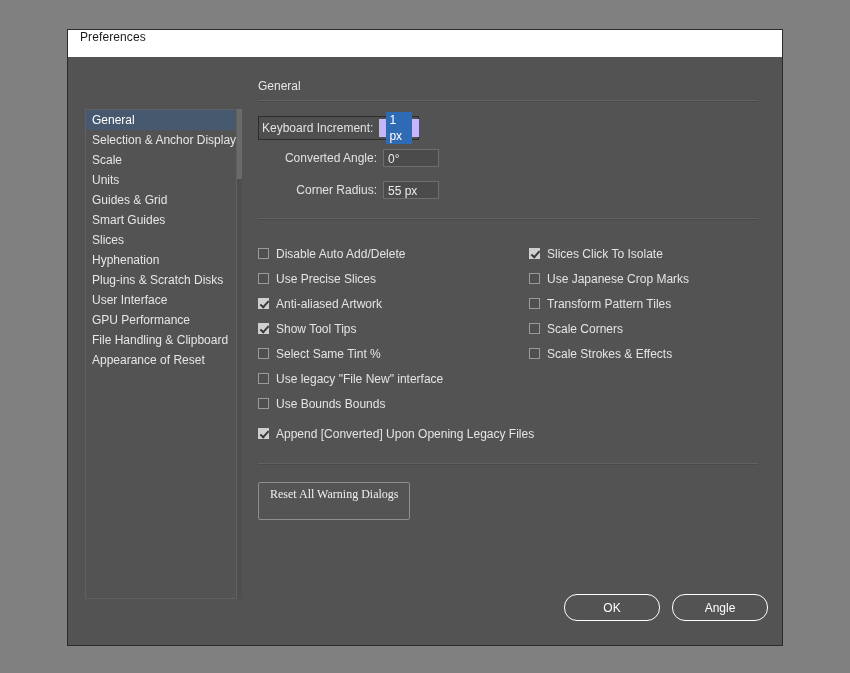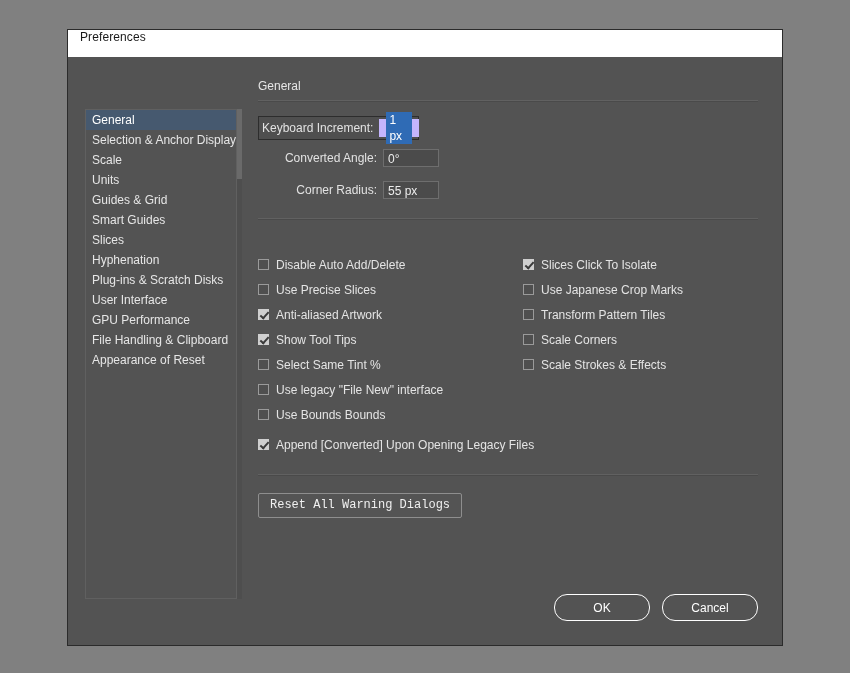--- a/index.html
+++ b/index.html
@@ -161,22 +161,23 @@
   .field-input.focused-input .sel {
     background: #2f6bb5;
     color: #ffffff;
     padding: 0 2px 0 3px;
     display: inline-block;
     line-height: 16px;
   }
 
   
   #checkbox-area {
-    margin-top: 32px;
-    display: flex;
+    margin-top: 21px;
+    display: flex;
+    gap: 6px;
   }
   .cb-col {
     display: flex;
     flex-direction: column;
   }
   .cb-col.left { width: 265px; }
   .cb-row {
     display: flex;
     align-items: center;
     height: 25px;
@@ -220,34 +221,34 @@
     margin-top: 17px;
     height: 1px;
     background: #616161;
     border-bottom: 1px solid #4a4a4a;
     width: 500px;
   }
 
   #reset-btn {
     margin-top: 17px;
     display: inline-block;
-    padding: 4px 11px 5px;
+    padding: 4px 11px 17px;
     background: #545454;
     border: 1px solid #8e8e8e;
     border-radius: 2px;
     color: #f0f0f0;
     font-size: 12px;
-    font-family: Liberation Mono, monospace;
+    font-family: Liberation Serif, serif;
     cursor: pointer;
   }
 
   
   #footer {
     position: absolute;
-    right: 24px;
+    right: 14px;
     bottom: 24px;
     display: flex;
     gap: 12px;
   }
   .pill-btn {
     width: 94px;
     height: 25px;
     border-radius: 13px;
     border: 1px solid #ffffff;
     background: #535353;
@@ -377,17 +378,17 @@
       </div>
 
       <div class="hr2"></div>
 
       <div id="reset-btn">Reset All Warning Dialogs</div>
 
     </div>
 
     <div id="footer">
       <div class="pill-btn">OK</div>
-      <div class="pill-btn">Cancel</div>
+      <div class="pill-btn">Angle</div>
     </div>
 
   </div>
 </div>
 
 </body></html>

